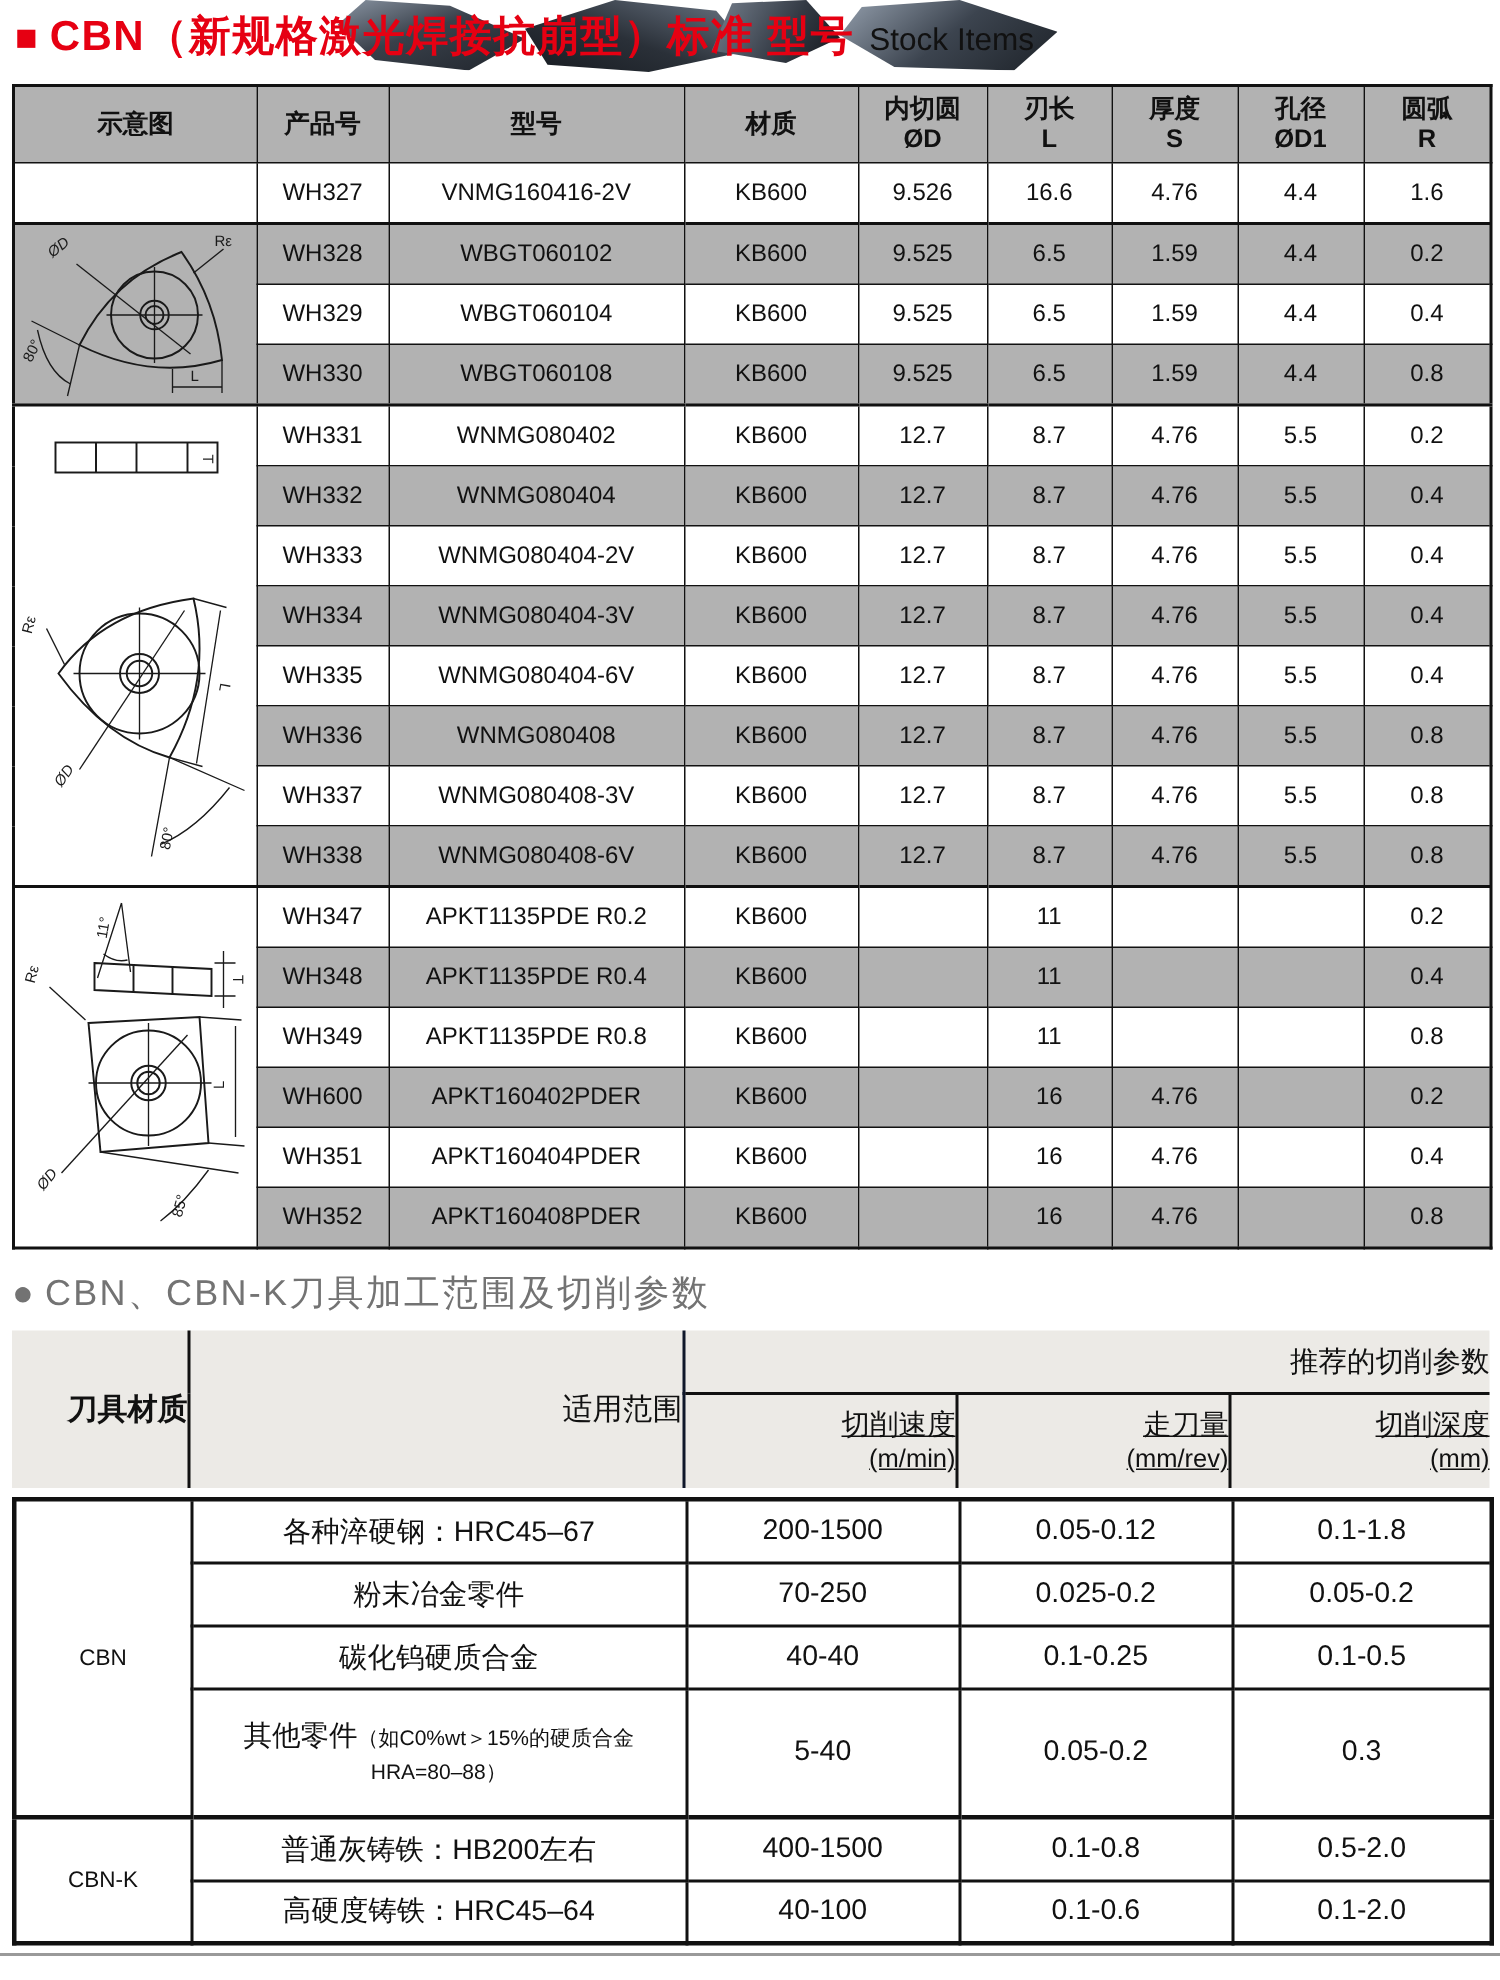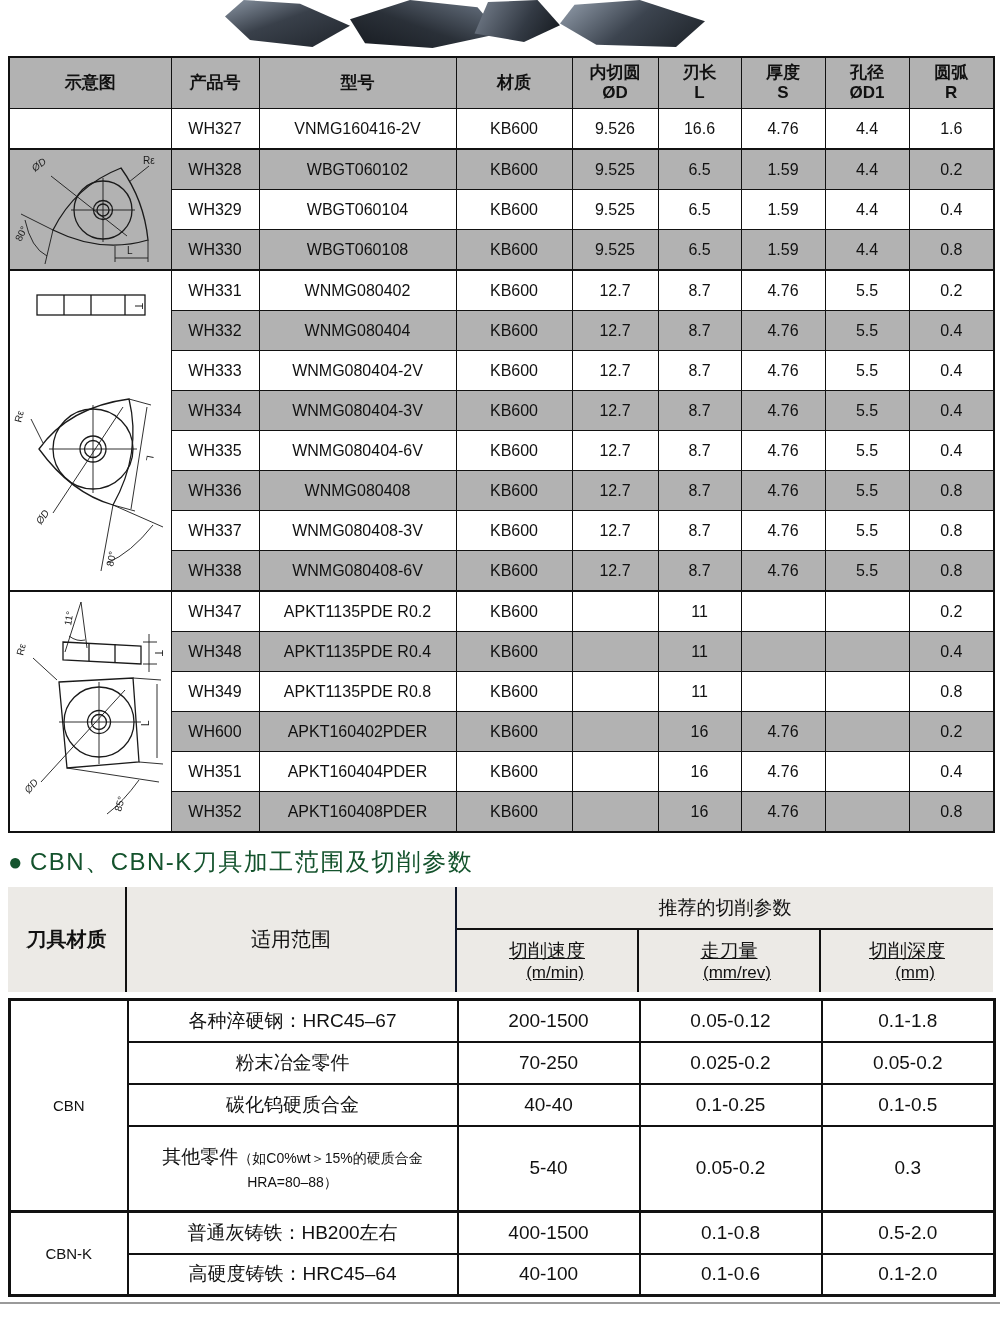--- a/index.html
+++ b/index.html
@@ -33,25 +33,25 @@
   .t1{margin:6px 0 0 8px;width:985px;border:2px solid #111;}
   .t1 th,.t1 td{border:1px solid #111;text-align:center;vertical-align:middle;padding:0;overflow:hidden;}
   .t1 thead th{background:#b2b2b2;height:50px;font-size:17px;font-weight:bold;line-height:1.2;}
   .t1 tbody td{height:39px;font-size:16px;}
   .t1 tr.gray td{background:#b2b2b2;}
   .t1 td.diagram-cell{background:#ffffff;}
   .t1 tr.group-start td{border-top:2px solid #111;}
   .t1 svg{display:block;margin:0 auto;}
   .t1 svg text{font-family:"Liberation Sans","DejaVu Sans",sans-serif;}
   
-  h2{margin:13px 0 9px 8px;font-size:24px;font-weight:normal;letter-spacing:1.5px;color:#14532d;}
+  h2{margin:13px 0 9px 8px;font-size:24px;font-weight:normal;letter-spacing:1.5px;color:#737373;}
   h2 .blt{margin-right:6px;}
   
   .t2h{margin:0 0 0 8px;width:985px;background:#eceae6;}
-  .t2h td{padding:0;text-align:center;vertical-align:middle;font-size:20px;}
+  .t2h td{padding:0;text-align:right;vertical-align:middle;font-size:20px;}
   .t2h tr.r1{height:42px;}
   .t2h tr.r2{height:63px;text-decoration:underline;}
   .t2h .h-mat{border-right:2px solid #111;font-weight:bold;}
   .t2h .h-range{border-right:2px solid #0f172a;}
   .t2h .h-group{border-bottom:2px solid #111;font-size:19px;}
   .t2h .h-sub{font-size:19px;line-height:1.25;}
   .t2h .h-sub.divr{border-right:2px solid #111;}
   .t2h .unit{font-size:17px;padding-left:16px;}
   
   .t2b{margin:6px 0 0 8px;width:985px;border:3px solid #111;}
@@ -66,20 +66,21 @@
   .bottom-rule{margin-top:5px;width:1000px;height:2px;background:#9a9a9a;}
 </style>
 </head>
 <body>
 
 <div class="title-band">
   <div class="photo p1"></div>
   <div class="photo p2"></div>
   <div class="photo p3"></div>
   <div class="photo p4"></div>
+  <h1><span class="sq">■</span><span class="main">CBN（新规格激光焊接抗崩型）标准 型号</span><span class="sub">Stock Items</span></h1>
 </div>
 
 <table class="t1">
   <colgroup>
     <col style="width:162px">
       <col style="width:88px">
       <col style="width:197px">
     <col style="width:116px">
       <col style="width:86px">
       <col style="width:83px">

